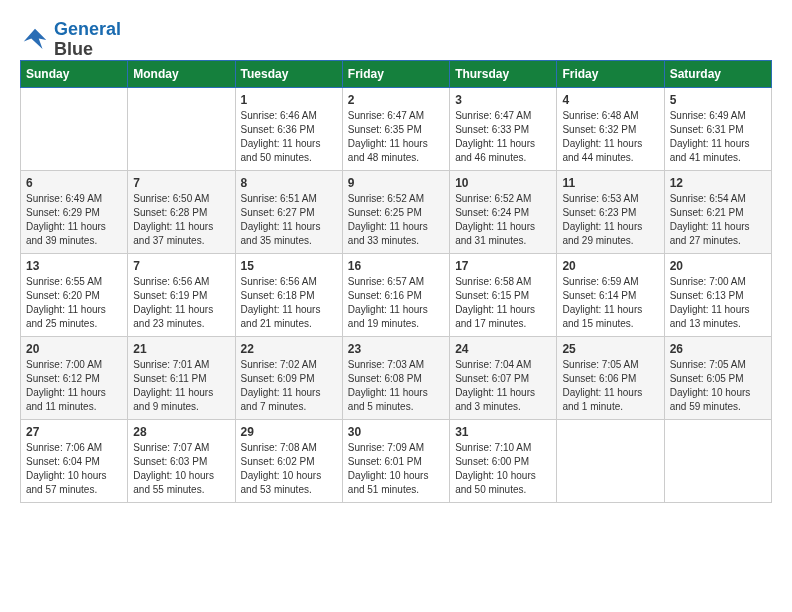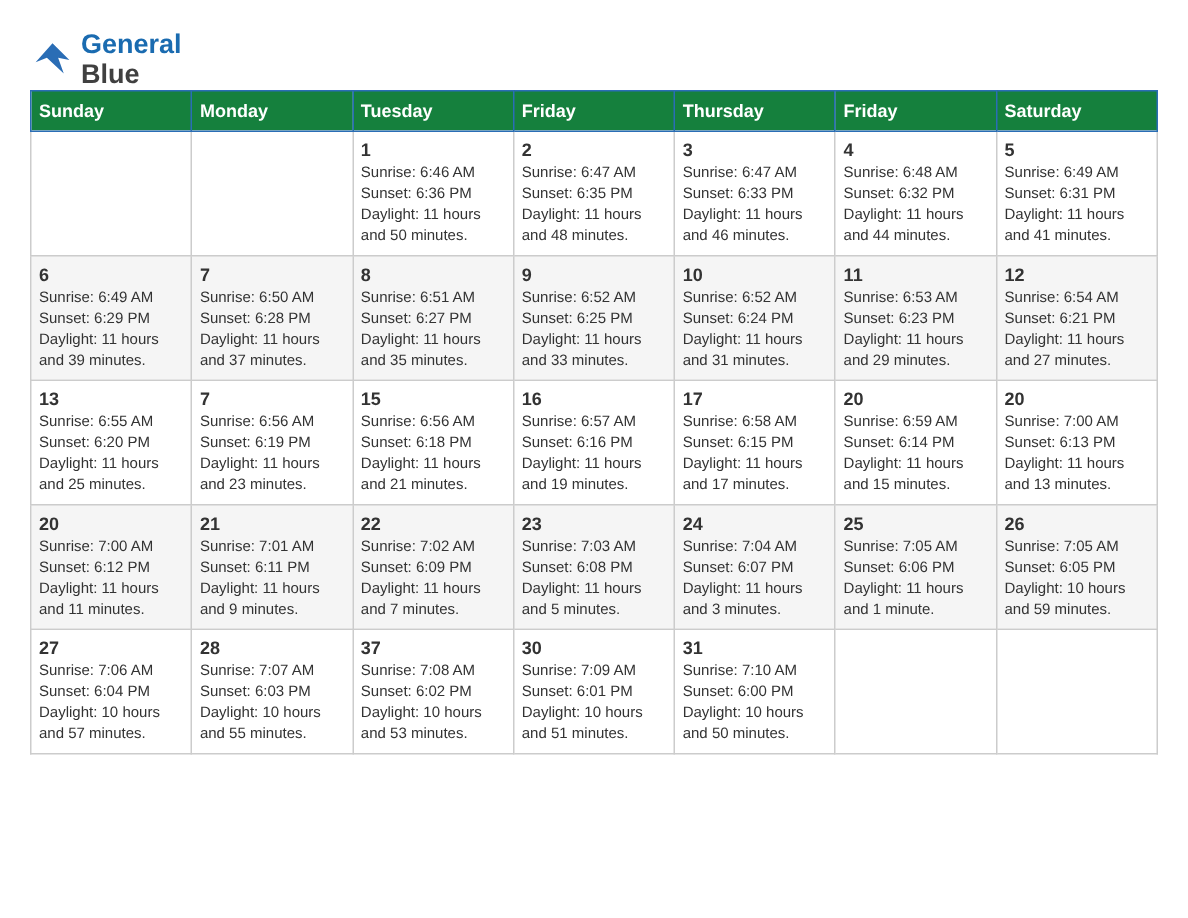--- a/index.html
+++ b/index.html
@@ -235,21 +235,21 @@
       <tr>
         <td>
           <span class="day-num">27</span>
           <div class="day-info">Sunrise: 7:06 AM<br>Sunset: 6:04 PM<br>Daylight: 10 hours<br>and 57 minutes.</div>
         </td>
         <td>
           <span class="day-num">28</span>
           <div class="day-info">Sunrise: 7:07 AM<br>Sunset: 6:03 PM<br>Daylight: 10 hours<br>and 55 minutes.</div>
         </td>
         <td>
-          <span class="day-num">37</span>
+          <span class="day-num">29</span>
           <div class="day-info">Sunrise: 7:08 AM<br>Sunset: 6:02 PM<br>Daylight: 10 hours<br>and 53 minutes.</div>
         </td>
         <td>
           <span class="day-num">30</span>
           <div class="day-info">Sunrise: 7:09 AM<br>Sunset: 6:01 PM<br>Daylight: 10 hours<br>and 51 minutes.</div>
         </td>
         <td>
           <span class="day-num">31</span>
           <div class="day-info">Sunrise: 7:10 AM<br>Sunset: 6:00 PM<br>Daylight: 10 hours<br>and 50 minutes.</div>
         </td>

